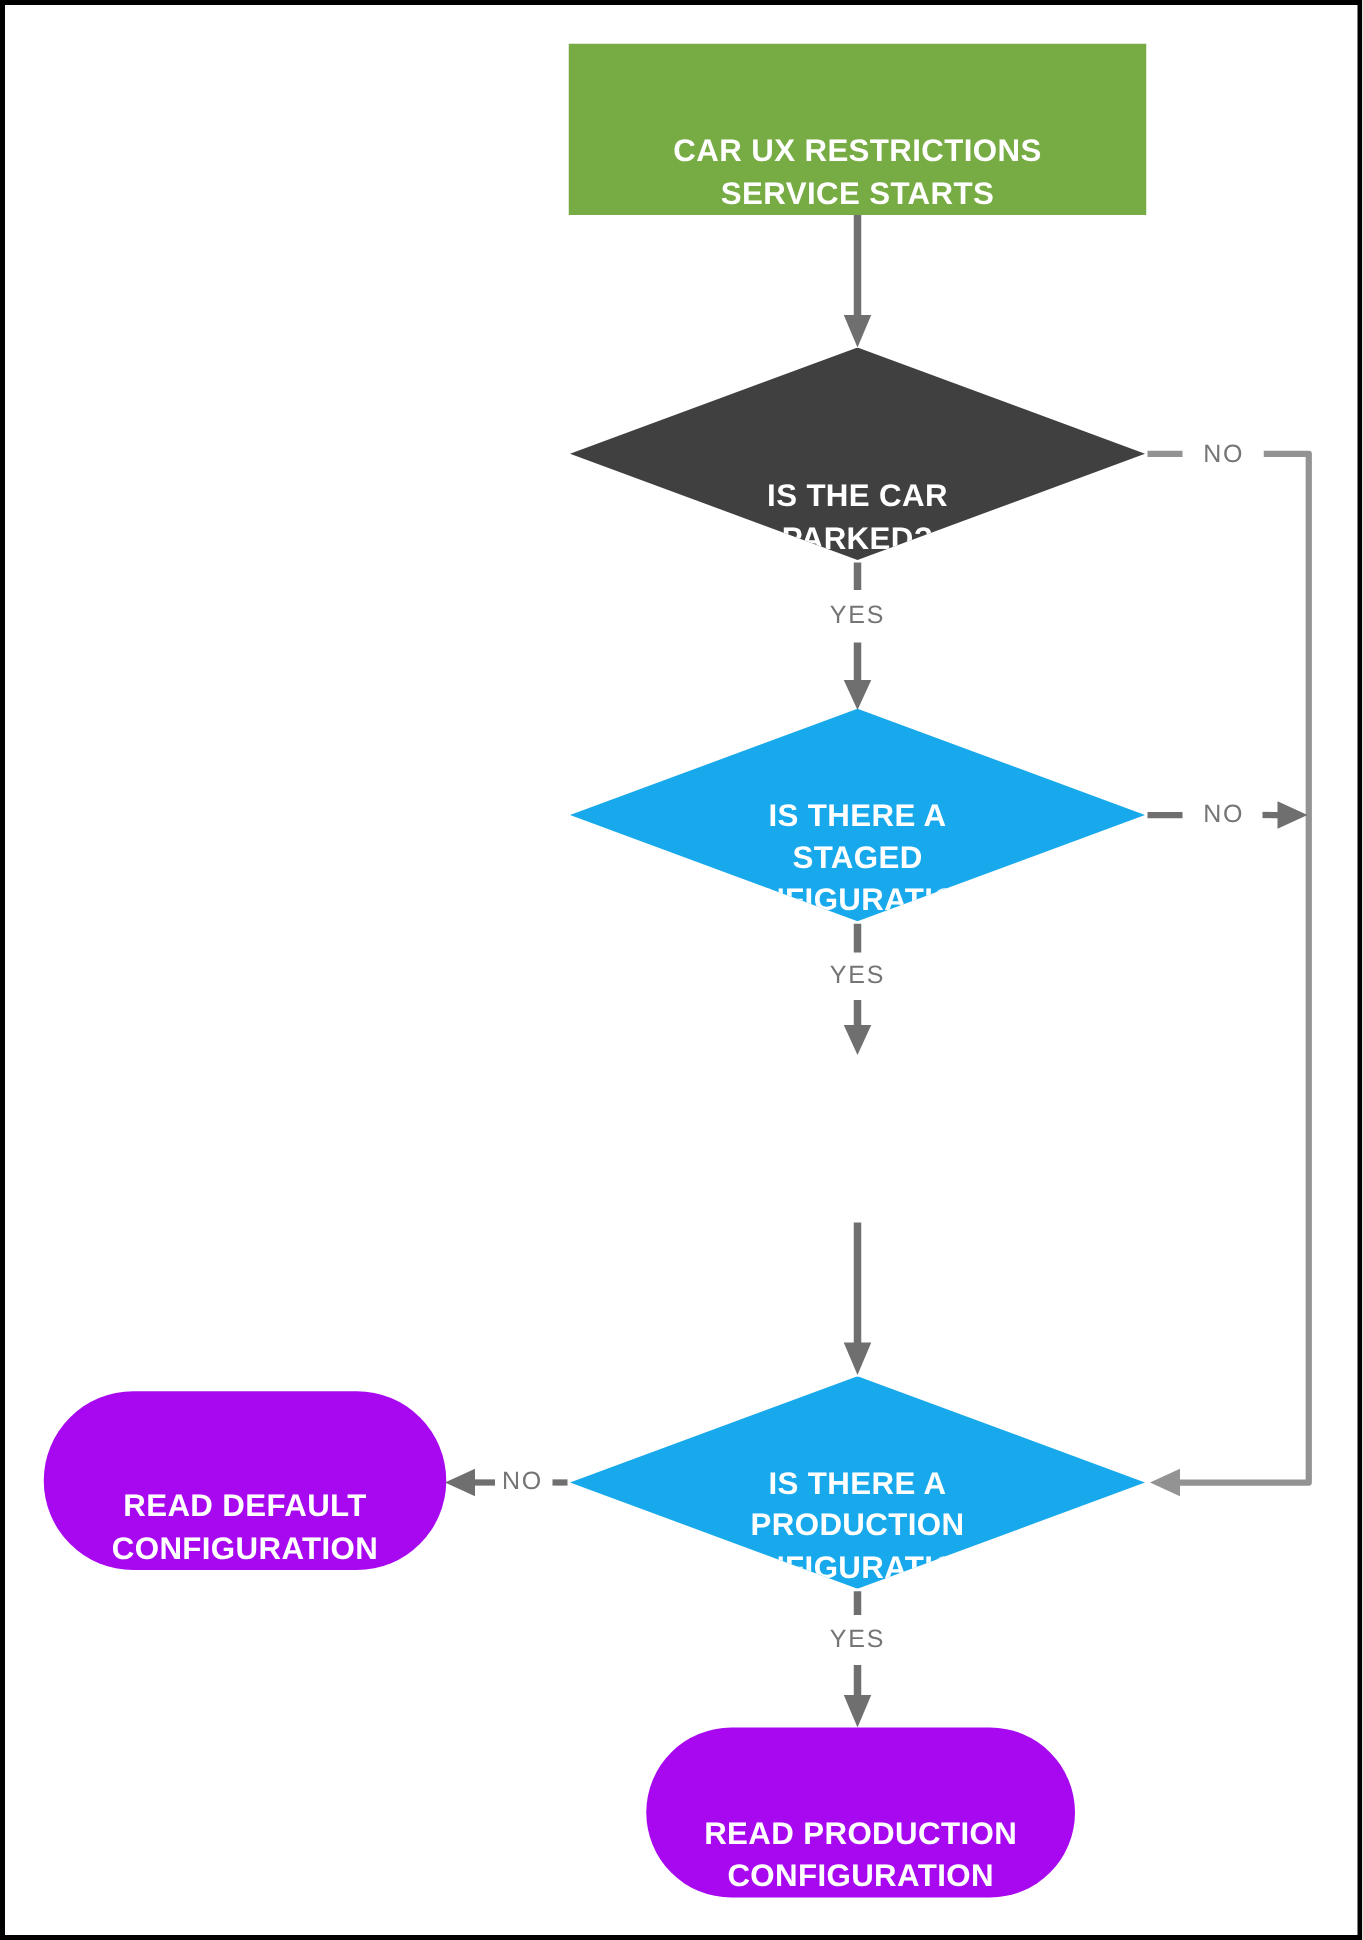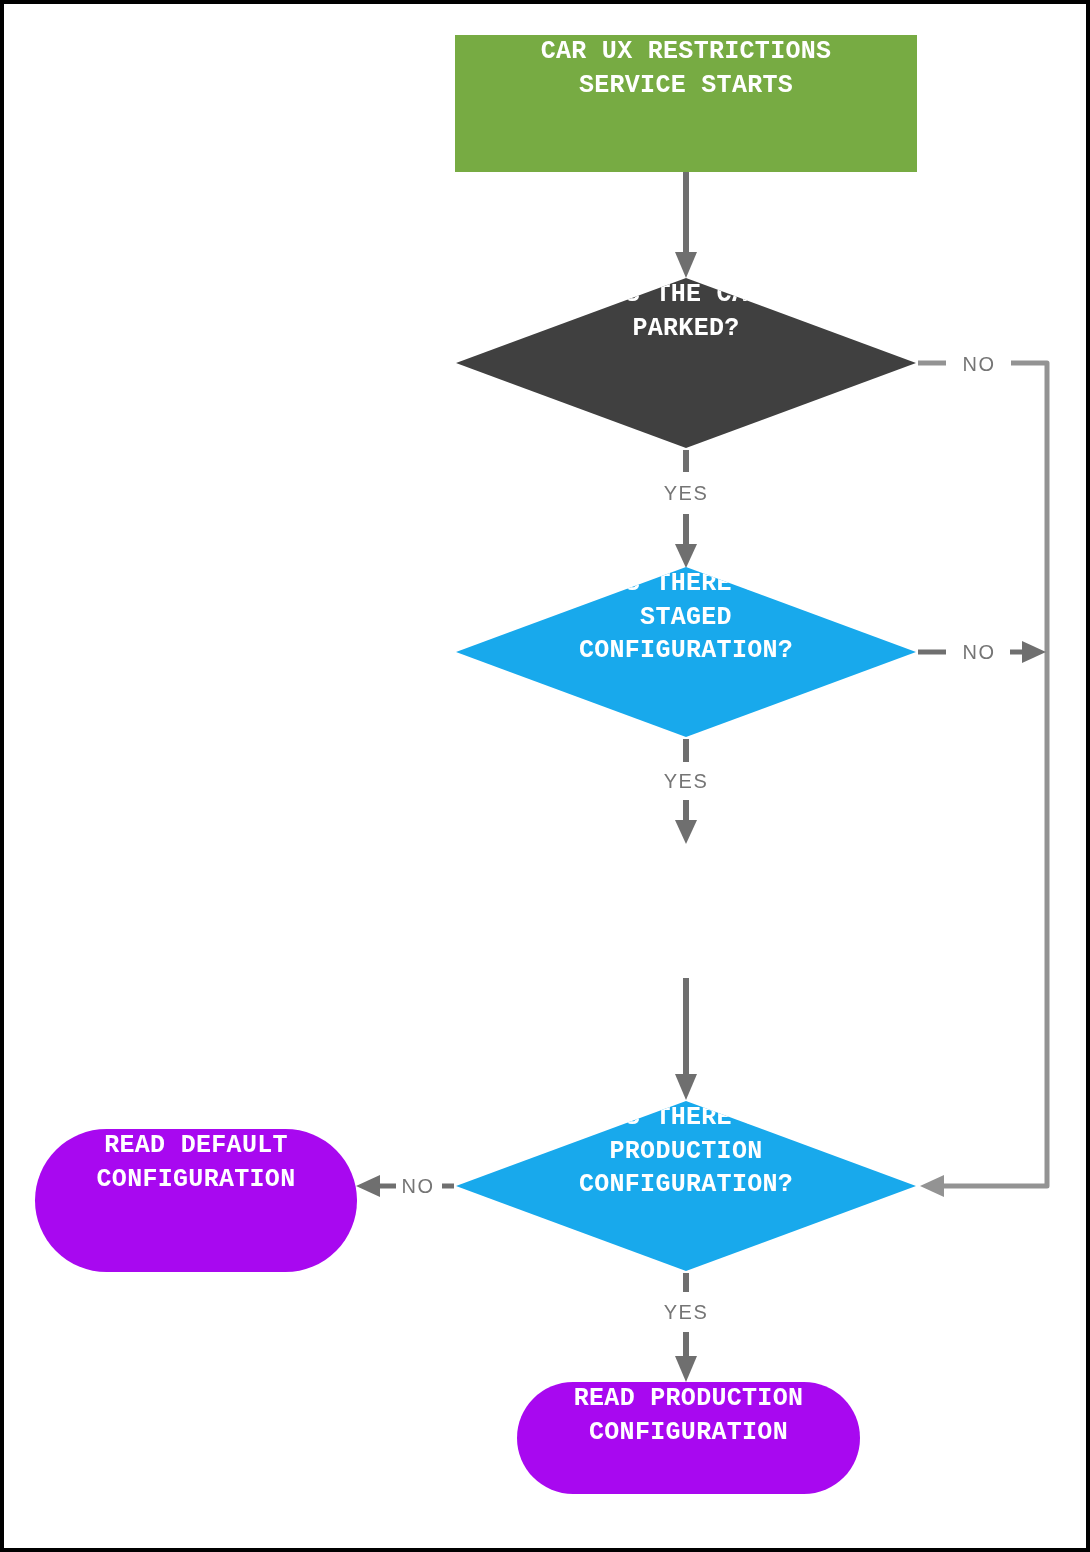--- a/index.html
+++ b/index.html
@@ -20,34 +20,33 @@
   }
   #connector-layer {
     position: absolute;
     left: 0; top: 0;
     width: 1090px; height: 1552px;
     z-index: 1;
   }
   .node {
     position: absolute;
     display: flex;
-    align-items: flex-start;
+    align-items: flex-end;
     justify-content: center;
     text-align: center;
     color: #ffffff;
     font-weight: bold;
     font-size: 25px;
     line-height: 1.34;
     letter-spacing: 0.3px;
     z-index: 10;
-    font-family: Liberation Mono, monospace;
   }
   .node-text { white-space: pre-line; }
   .diamond { clip-path: polygon(50% 0%, 100% 50%, 50% 100%, 0% 50%); }
-  .pill-left  { border-radius: 72px; margin-top: 16px; }
+  .pill-left  { border-radius: 72px; }
   .pill-bottom{ border-radius: 68px; }
   .edge-label {
     position: absolute;
     transform: translate(-50%, -50%);
     font-size: 20px;
     letter-spacing: 1.5px;
     background: #ffffff;
     padding: 0 4px;
     z-index: 20;
   }
@@ -111,21 +110,21 @@
     <span class="node-text">IS THERE A
 PRODUCTION
 CONFIGURATION?</span>
   </div>
 
   <div class="node pill-left" style="left: 35px; top: 1113px; width: 322px; height: 143px; background-color: rgb(168, 8, 240);">
     <span class="node-text">READ DEFAULT
 CONFIGURATION</span>
   </div>
 
-  <div class="node pill-bottom" style="left: 517px; top: 1382px; width: 343px; height: 112px; background-color: rgb(168, 8, 240);">
+  <div class="node pill-bottom" style="left: 517px; top: 1382px; width: 343px; height: 136px; background-color: rgb(168, 8, 240);">
     <span class="node-text">READ PRODUCTION
 CONFIGURATION</span>
   </div>
 
   <span class="edge-label" style="left: 979px; top: 364px; color: rgb(117, 117, 117);">NO</span>
 
   <span class="edge-label" style="left: 686px; top: 493px; color: rgb(117, 117, 117);">YES</span>
 
   <span class="edge-label" style="left: 979px; top: 652px; color: rgb(117, 117, 117);">NO</span>
 

